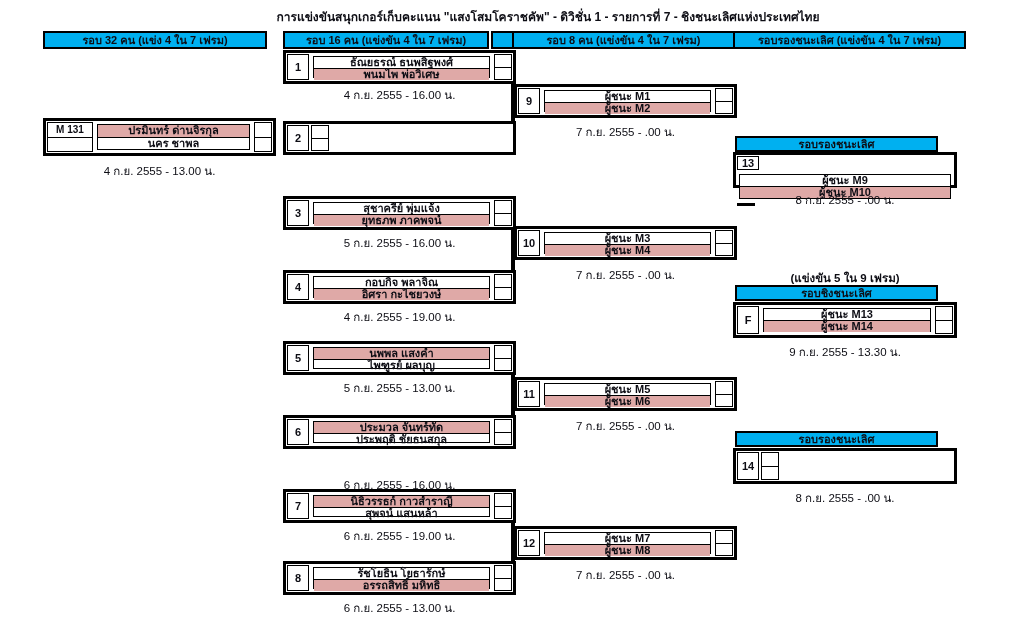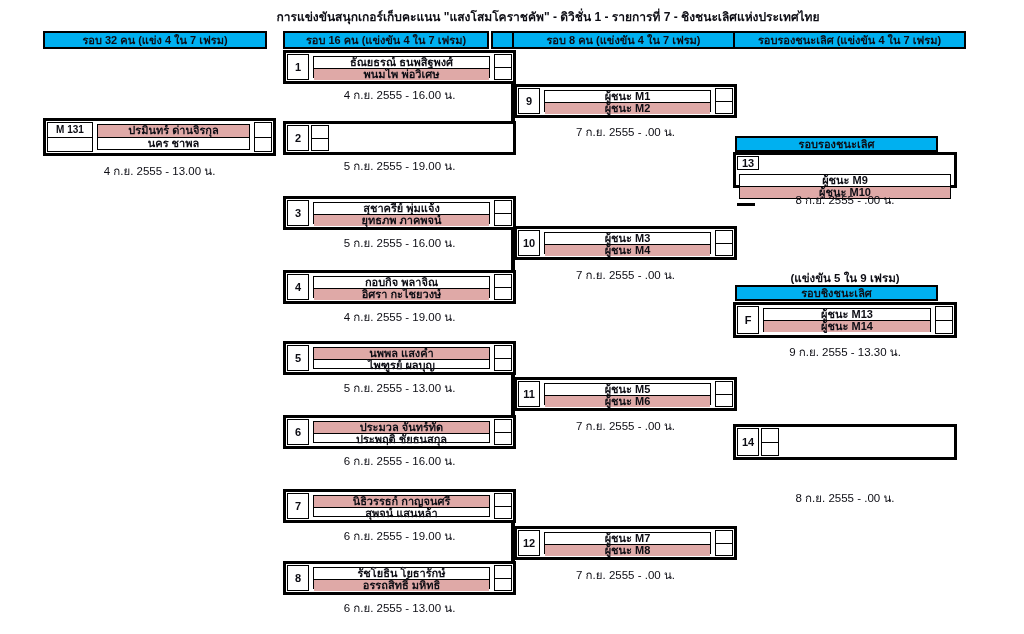--- a/index.html
+++ b/index.html
@@ -63,21 +63,21 @@
   .match .score .sc + .sc{border-top:1.5px solid var(--line);}
   
   .r16{left:283px;width:233px;height:34px;}
   #m1{top:50px;}#m2{top:121px;}#m3{top:196px;}#m4{top:270px;}
   #m5{top:341px;}#m6{top:415px;}#m7{top:489px;}#m8{top:561px;}
   
   .r8{left:514px;width:223px;height:34px;}
   #m9{top:84px;}#m10{top:226px;}#m11{top:377px;}#m12{top:526px;justify-content:space-between;}
   
   .c4{left:733px;width:224px;height:36px;}
-  #m13{top:152px;flex-direction:column;}#mf{top:302px;}#m14{top:424px;}
+  #m13{top:152px;flex-direction:column;}#mf{top:302px;}#m14{top:448px;}
   
   #m131{left:43px;width:233px;height:38px;top:118px;}
   #m131 .num{width:46px;padding:0;}
   .nsplit{display:flex;flex-direction:column;align-items:stretch !important;justify-content:flex-start !important;}
   .nsplit .nt{flex:1;display:flex;align-items:center;justify-content:center;border-bottom:1.5px solid var(--line);font-size:10px;font-weight:bold;}
   .nsplit .nb{flex:1;}
   
   .band{
     position:absolute;left:735px;width:203px;height:16px;background:var(--cyan);
     border:2px solid var(--line);box-sizing:border-box;
@@ -90,21 +90,21 @@
     font-size:11.5px;font-weight:bold;white-space:nowrap;
   }
   
   .date{position:absolute;text-align:center;font-size:11.5px;white-space:nowrap;z-index:3;}
   .dc1{left:43px;width:233px;}
   .dc2{left:283px;width:233px;}
   .dc3{left:514px;width:223px;}
   .dc4{left:733px;width:224px;}
   #d131{top:162px;}
   #d1{top:86px;}#d2{top:157px;}#d3{top:234px;}#d4{top:308px;}
-  #d5{top:379px;}#d6{top:452px;}#d7{top:527px;}#d8{top:599px;}
+  #d5{top:379px;}#d6{top:476px;}#d7{top:527px;}#d8{top:599px;}
   #d9{top:123px;}#d10{top:266px;}#d11{top:417px;}#d12{top:566px;}
   #d13{top:191px;}#df{top:343px;}#d14{top:489px;}
 </style>
 </head>
 <body>
 
 <div id="page">
 
   <div class="title">การแข่งขันสนุกเกอร์เก็บคะแนน "แสงโสมโคราชคัพ" - ดิวิชั่น 1 - รายการที่ 7 - ชิงชนะเลิศแห่งประเทศไทย</div>
 
@@ -148,21 +148,20 @@
   </div>
   <div class="date dc2" id="d1">4 ก.ย. 2555 - 16.00 น.</div>
 
   <div class="match r16" id="m2">
     <div class="num">2</div>
     <div class="score">
       <div class="sc"></div>
       <div class="sc"></div>
     </div>
   </div>
-  <div class="date dc2" id="d2">5 ก.ย. 2555 - 19.00 น.</div>
 
   <div class="match r16" id="m3">
     <div class="num">3</div>
     <div class="players">
       <div class="player">สุชาครีย์ พุ่มแจ้ง</div>
       <div class="player hl">ยุทธภพ ภาคพจน์</div>
     </div>
     <div class="score">
       <div class="sc"></div>
       <div class="sc"></div>
@@ -205,21 +204,21 @@
     <div class="score">
       <div class="sc"></div>
       <div class="sc"></div>
     </div>
   </div>
   <div class="date dc2" id="d6">6 ก.ย. 2555 - 16.00 น.</div>
 
   <div class="match r16" id="m7">
     <div class="num">7</div>
     <div class="players">
-      <div class="player hl">นิธิวรรธก์ กาญจนศรี</div>
+      <div class="player hl">นิธิวรรธก์ กาวสำราญี</div>
       <div class="player">สุพจน์ แสนหล้า</div>
     </div>
     <div class="score">
       <div class="sc"></div>
       <div class="sc"></div>
     </div>
   </div>
   <div class="date dc2" id="d7">6 ก.ย. 2555 - 19.00 น.</div>
 
   <div class="match r16" id="m8">

